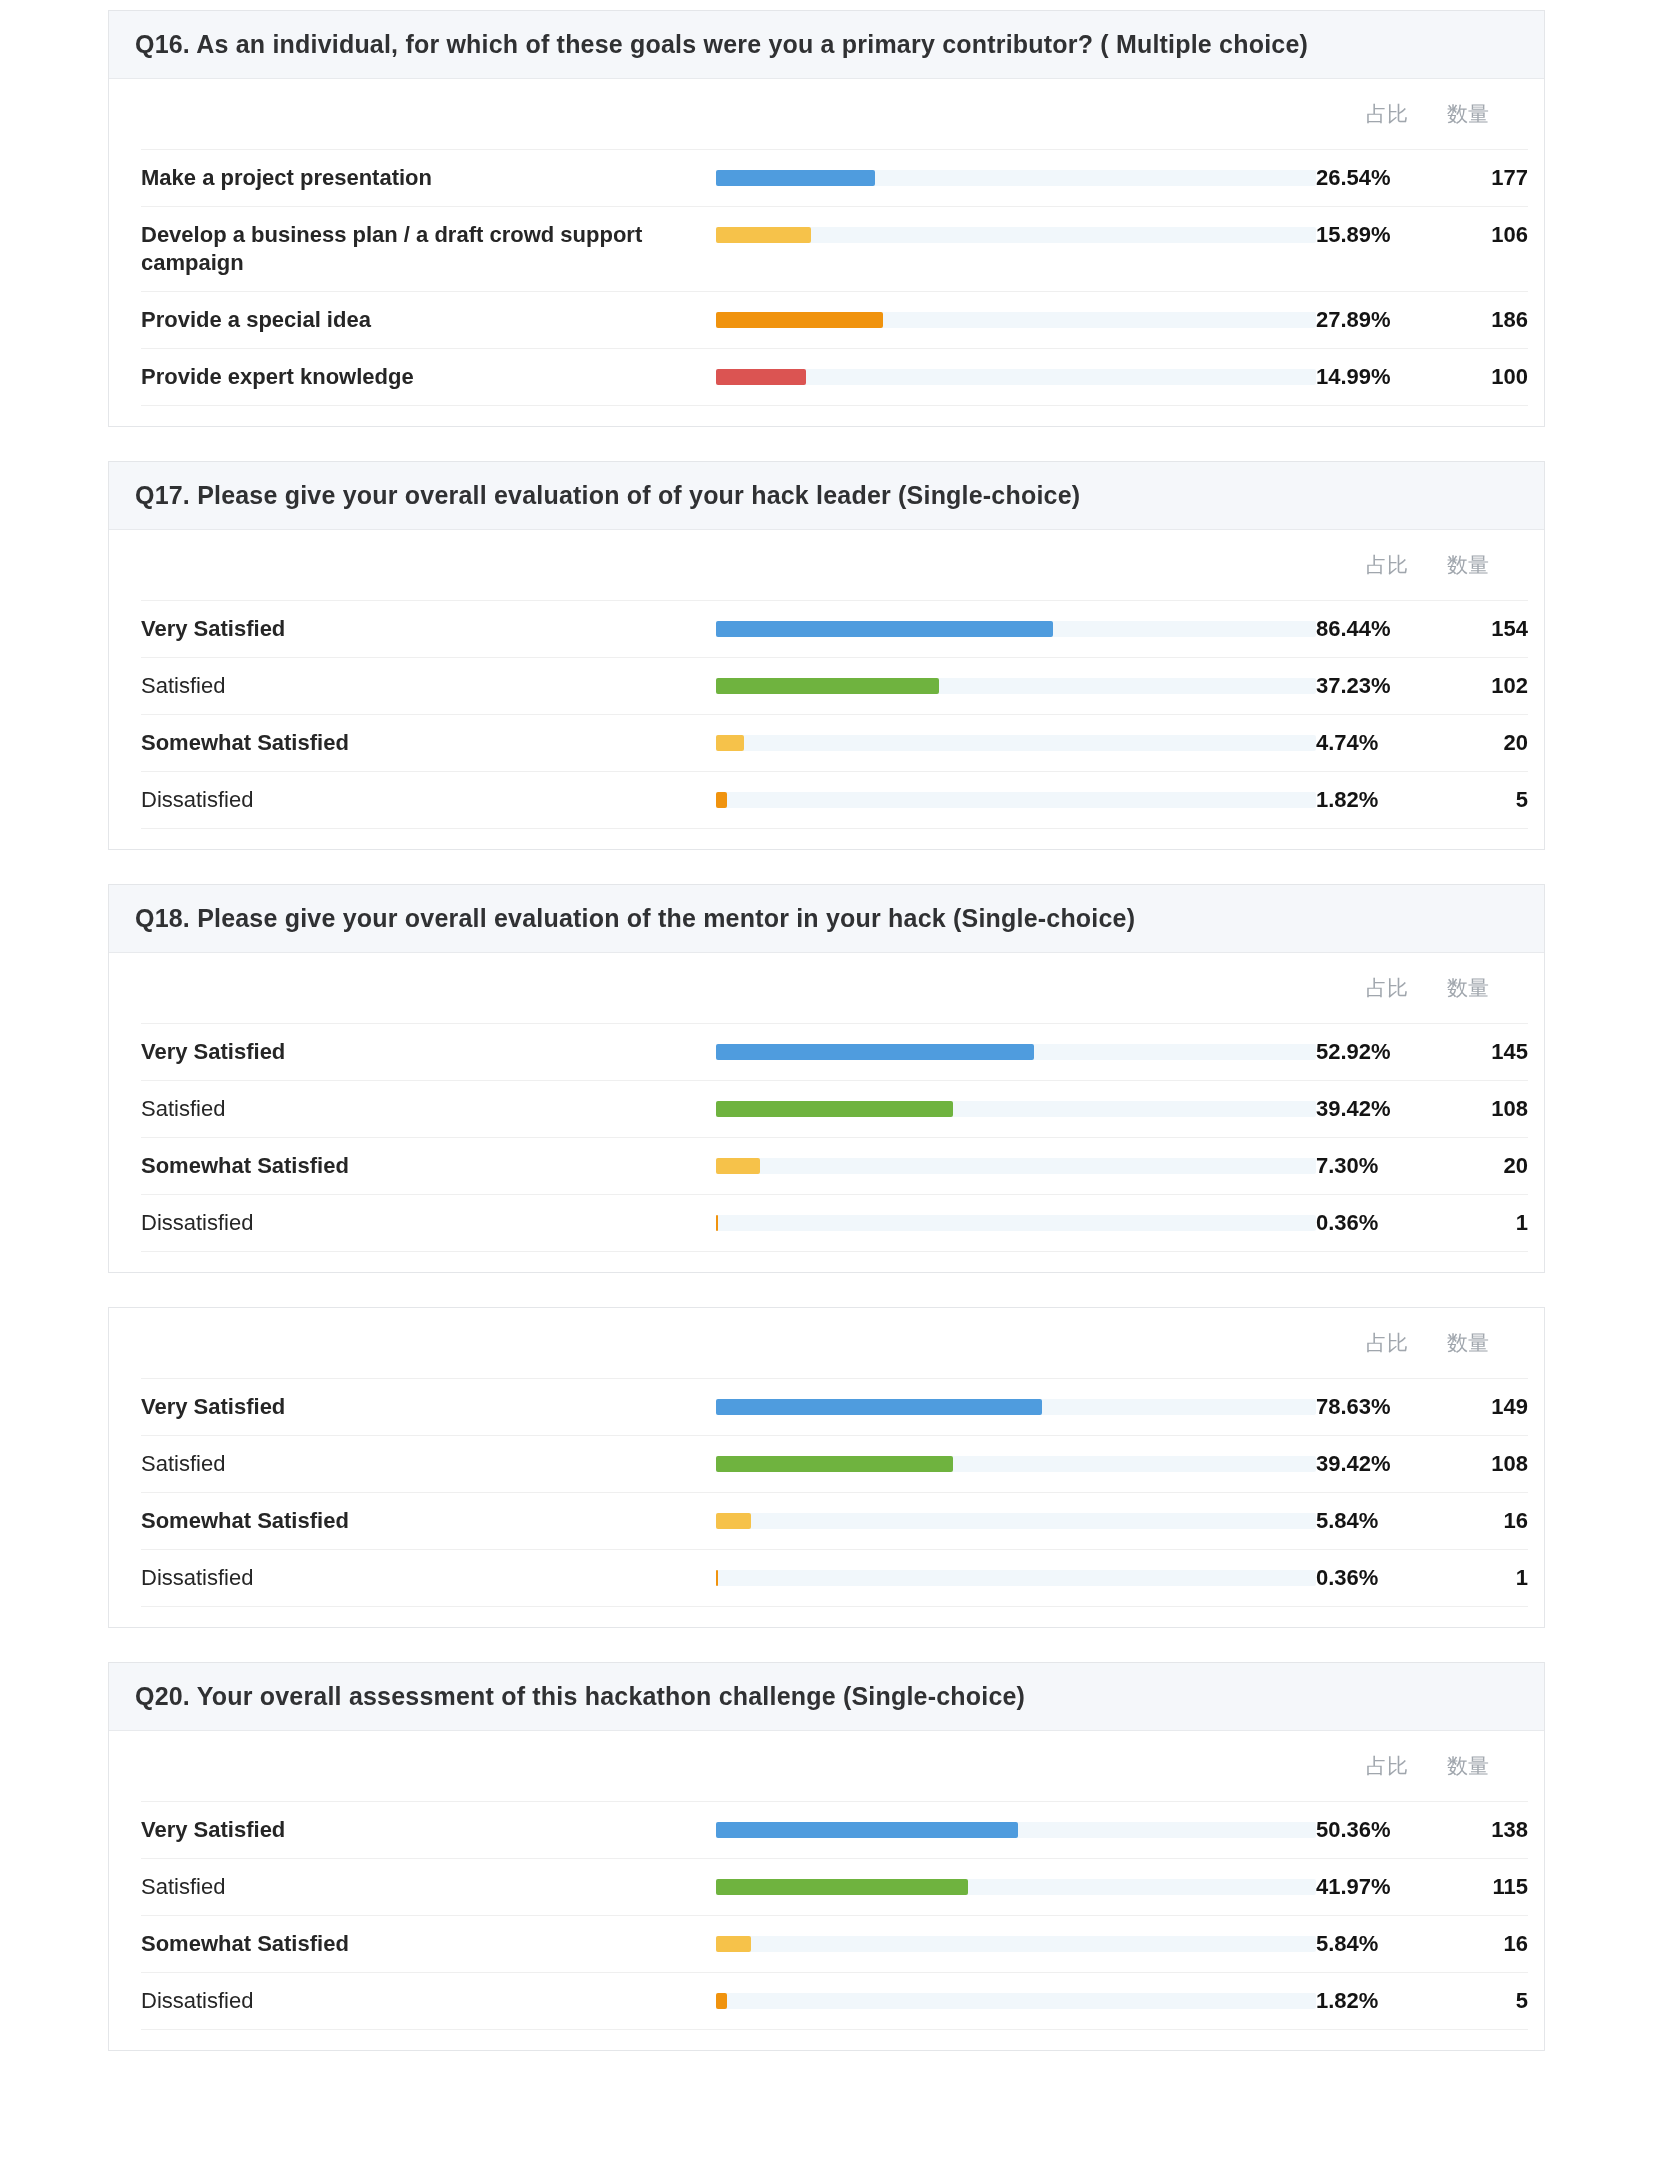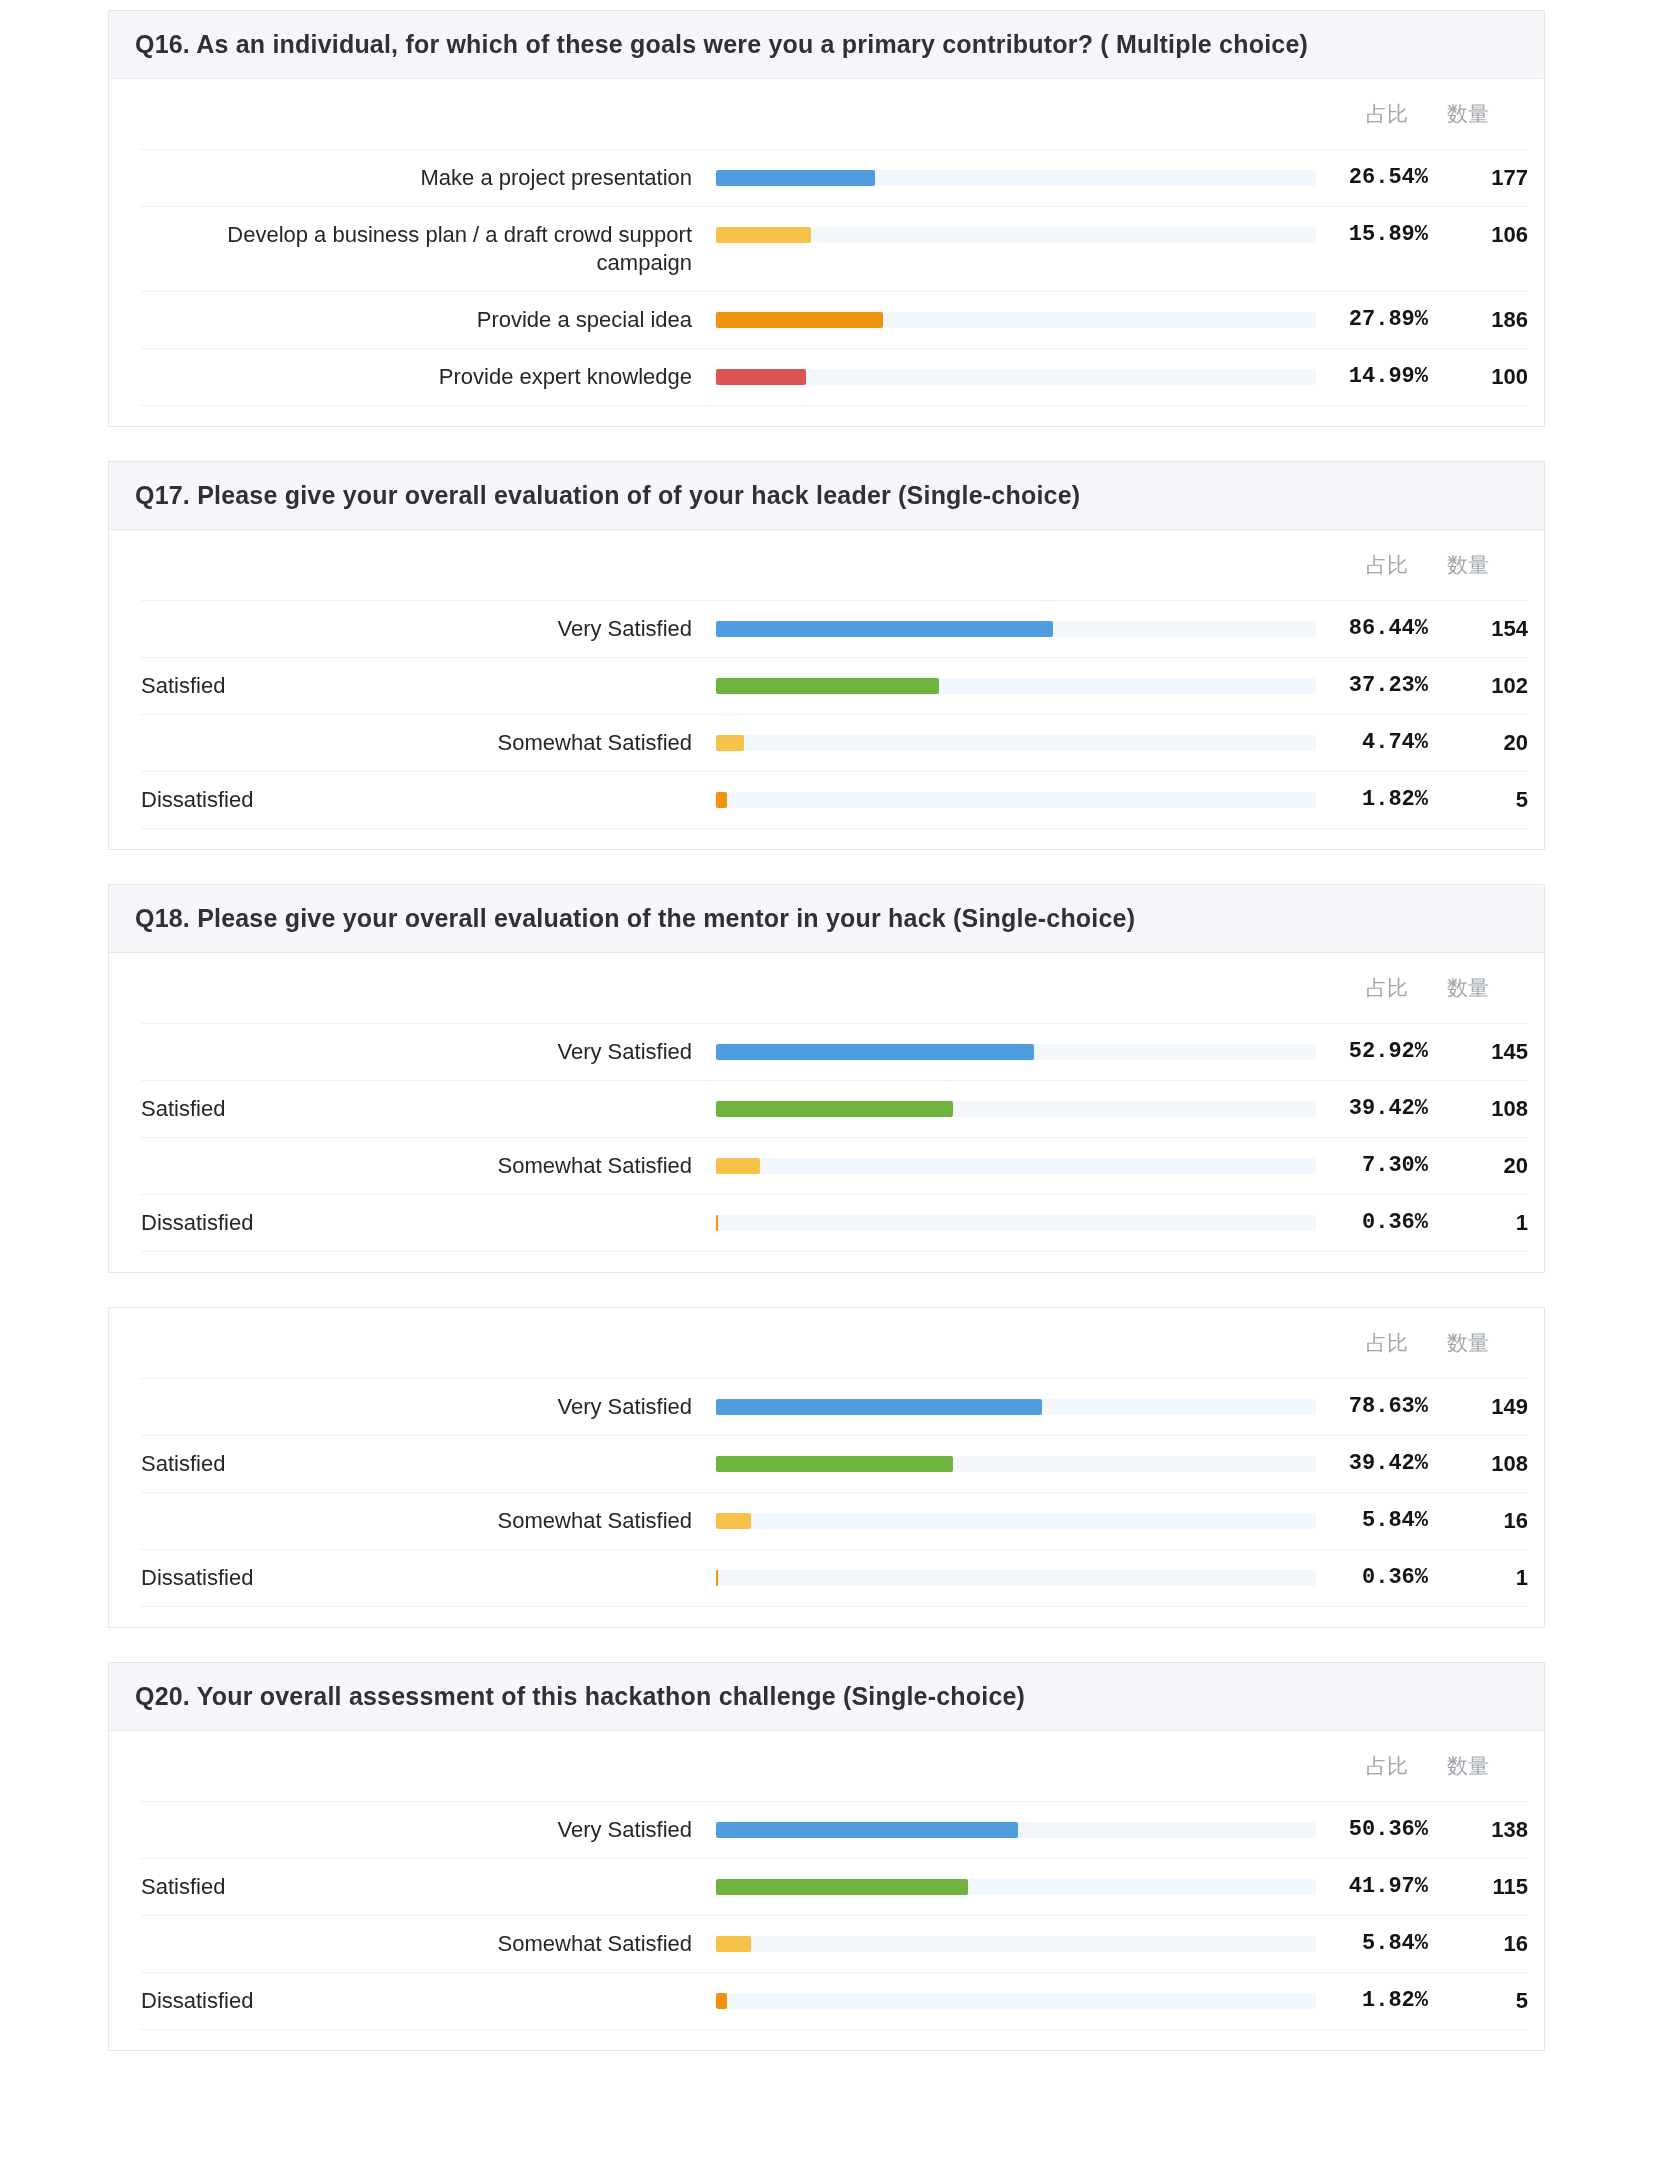--- a/index.html
+++ b/index.html
@@ -25,27 +25,27 @@
   .col-cnt { width:100px; text-align:center; padding-right:20px; color:#a0a6ad; font-size:21px; }
   .rows { border-top:1px solid #efefef; }
   .row {
     display:flex; align-items:flex-start;
     padding:14px 0; border-bottom:1px solid #efefef;
   }
   .row-label {
     width:575px; padding-right:24px;
     font-size:22px; line-height:28px; color:#262626;
   }
-  .row-label.bold { font-weight:normal;text-align:right; }
+  .row-label.bold { font-weight:bold; }
   .bar-track {
     width:600px; height:16px; margin-top:6px;
     background:#f1f7fb; border-radius:2px; position:relative;
   }
   .bar-fill { height:16px; border-radius:2px; width:0; }
-  .row-percent { flex:1; text-align:right; font-size:22px; line-height:28px; font-weight:bold; color:#141414;font-family:Liberation Mono, monospace; }
+  .row-percent { flex:1; text-align:left; font-size:22px; line-height:28px; font-weight:bold; color:#141414; }
   .row-count  { width:100px; text-align:right; font-size:22px; line-height:28px; font-weight:bold; color:#141414; }
 </style>
 </head>
 <body>
 
 <div class="page">
   <div class="wrap">
 
     <section class="card">
       <div class="card-header">

